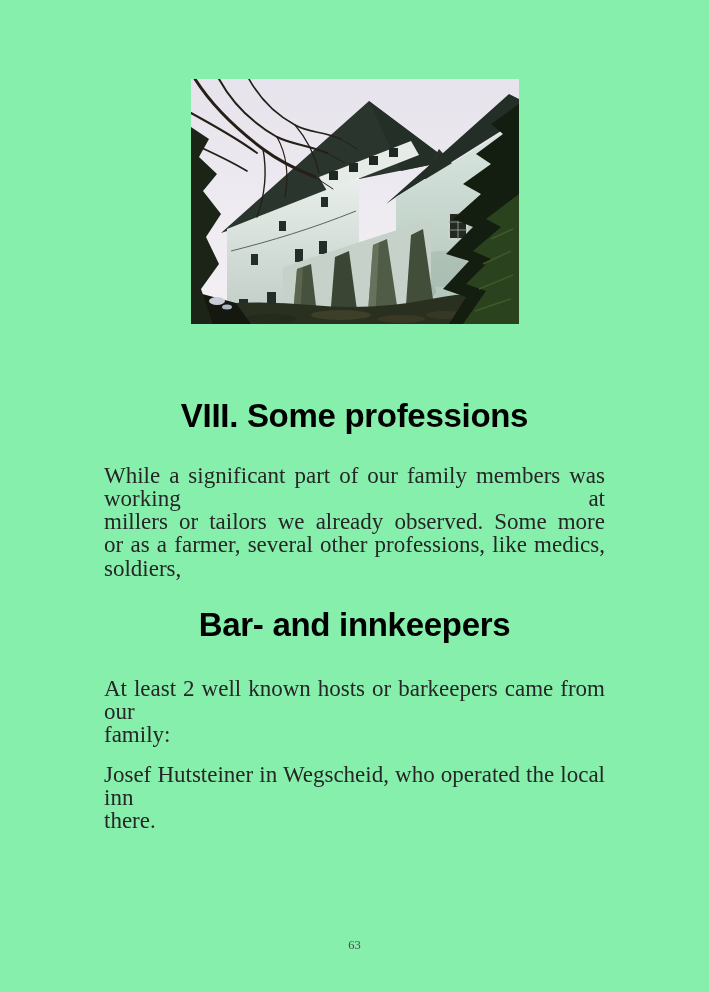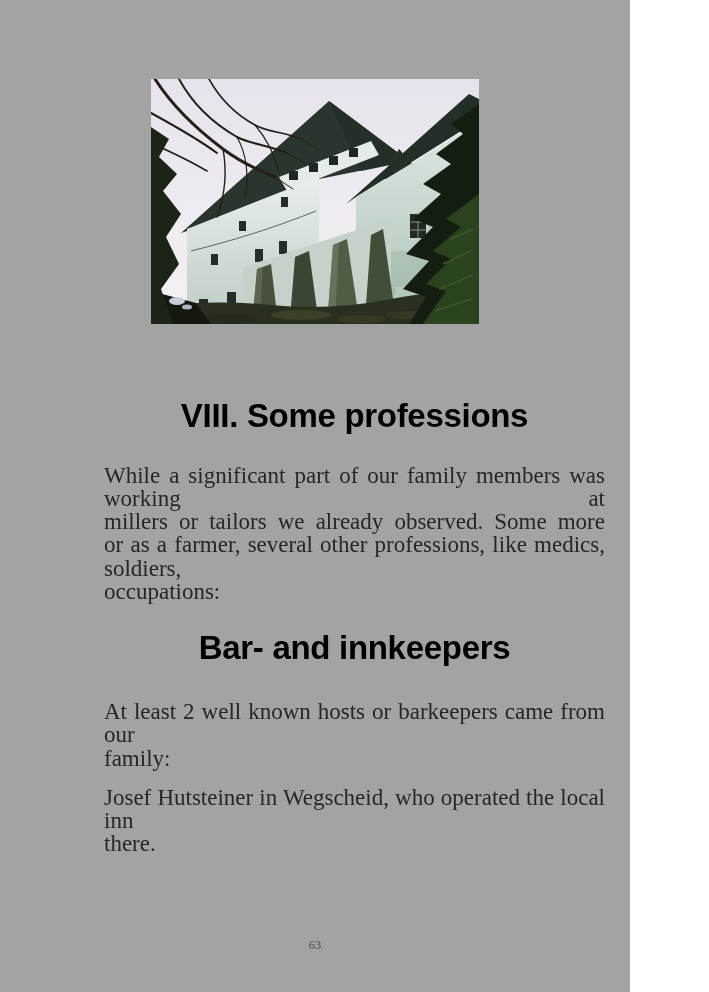--- a/index.html
+++ b/index.html
@@ -1,19 +1,19 @@
 <!DOCTYPE html>
 <html><head>
 <meta charset="utf-8">
 <style>
   html,body{margin:0;padding:0;background:#ffffff;}
   .page{
     position:relative;
-    width:630px;height:992px;
-    background:#a3a3a3;
+    width:709px;height:992px;
+    background:#86efac;
     overflow:hidden;
     font-family:"Liberation Serif",serif;
   }
   .photo{
     display:block;
     margin:79px auto 0 auto;
     width:328px;height:245px;
   }
   h1.chapter, h2.sub{
     width:501px;
@@ -161,21 +161,20 @@
       <path d="M300,160 L322,150 M292,185 L320,172 M288,210 L322,196 M284,232 L320,220"></path>
     </g>
   </svg>
 
   <h1 class="chapter">VIII. Some professions</h1>
 
   <div class="para p-intro">
     <div class="ln j">While a significant part of our family members was working at</div>
     <div class="ln j">millers or tailors we already observed. Some more</div>
     <div class="ln j">or as a farmer, several other professions, like medics, soldiers,</div>
-    <div class="ln">occupations:</div>
   </div>
 
   <h2 class="sub">Bar- and innkeepers</h2>
 
   <div class="para p-hosts">
     <div class="ln j">At least 2 well known hosts or barkeepers came from our</div>
     <div class="ln">family:</div>
   </div>
 
 

